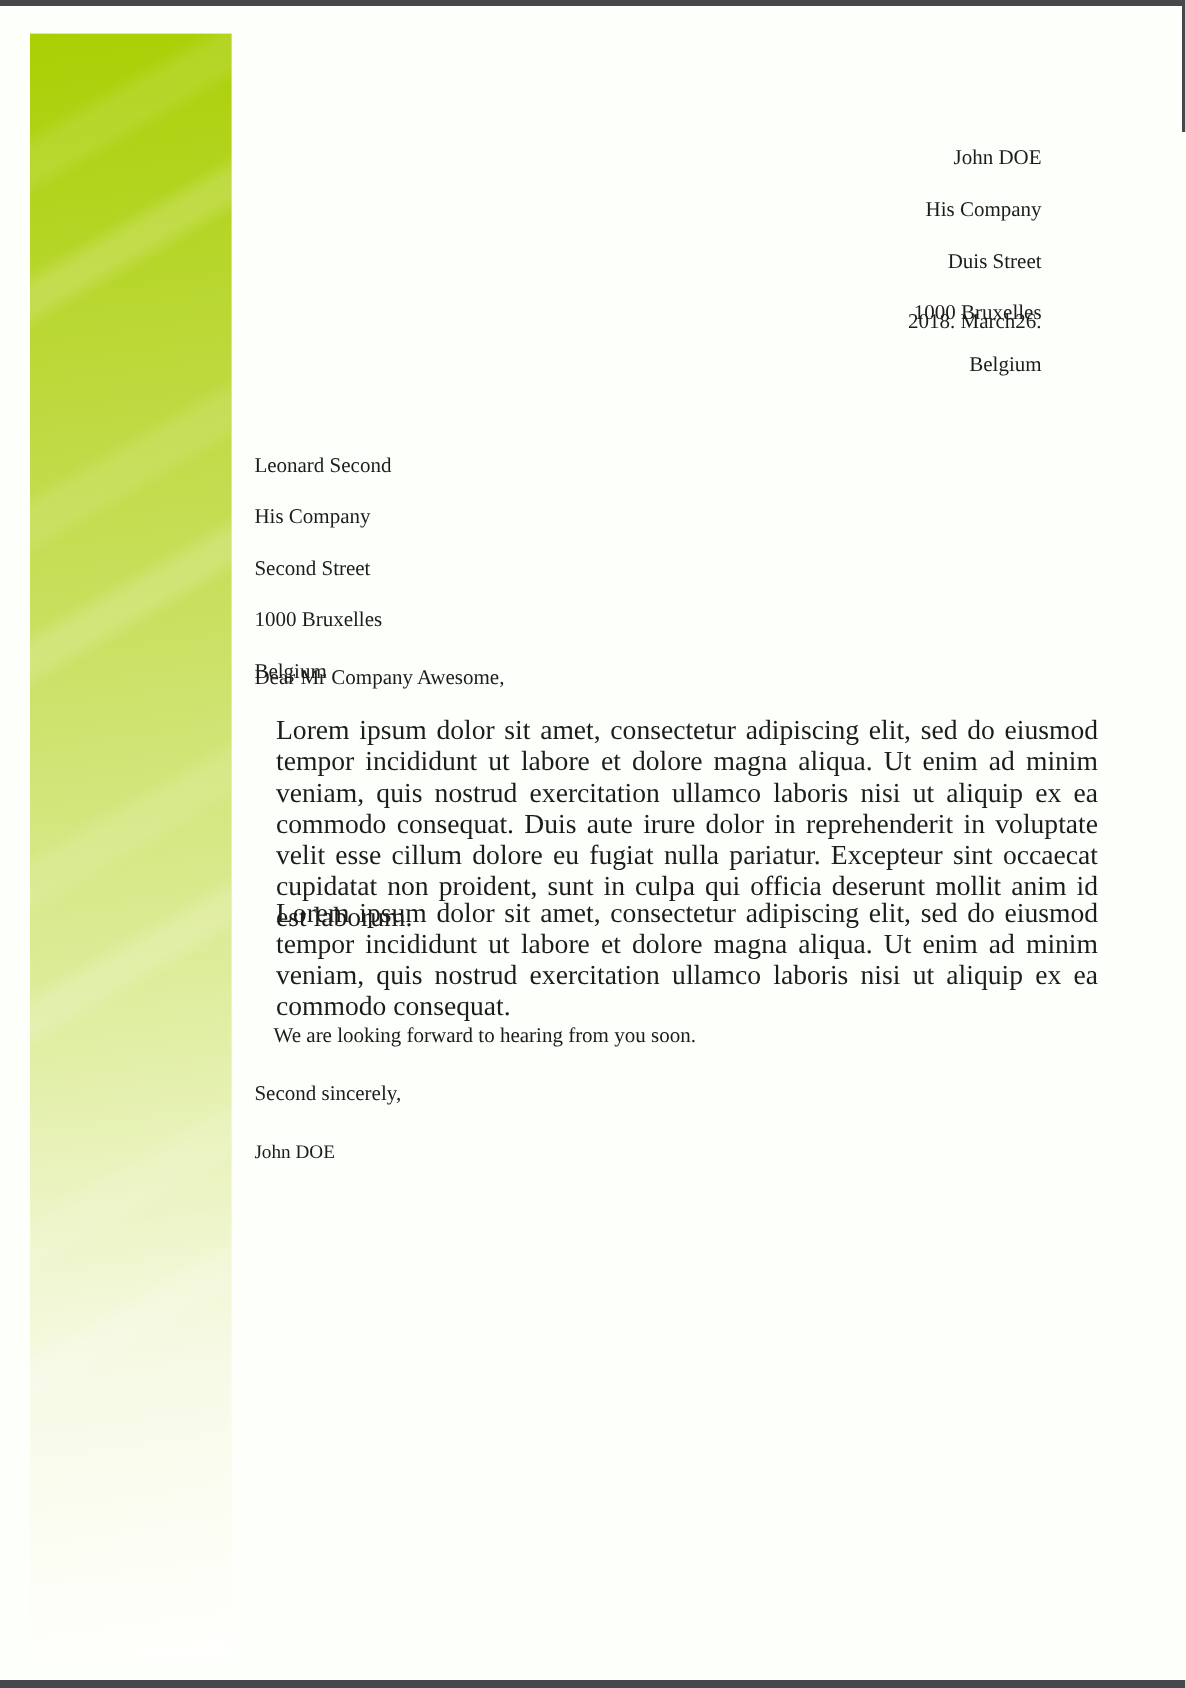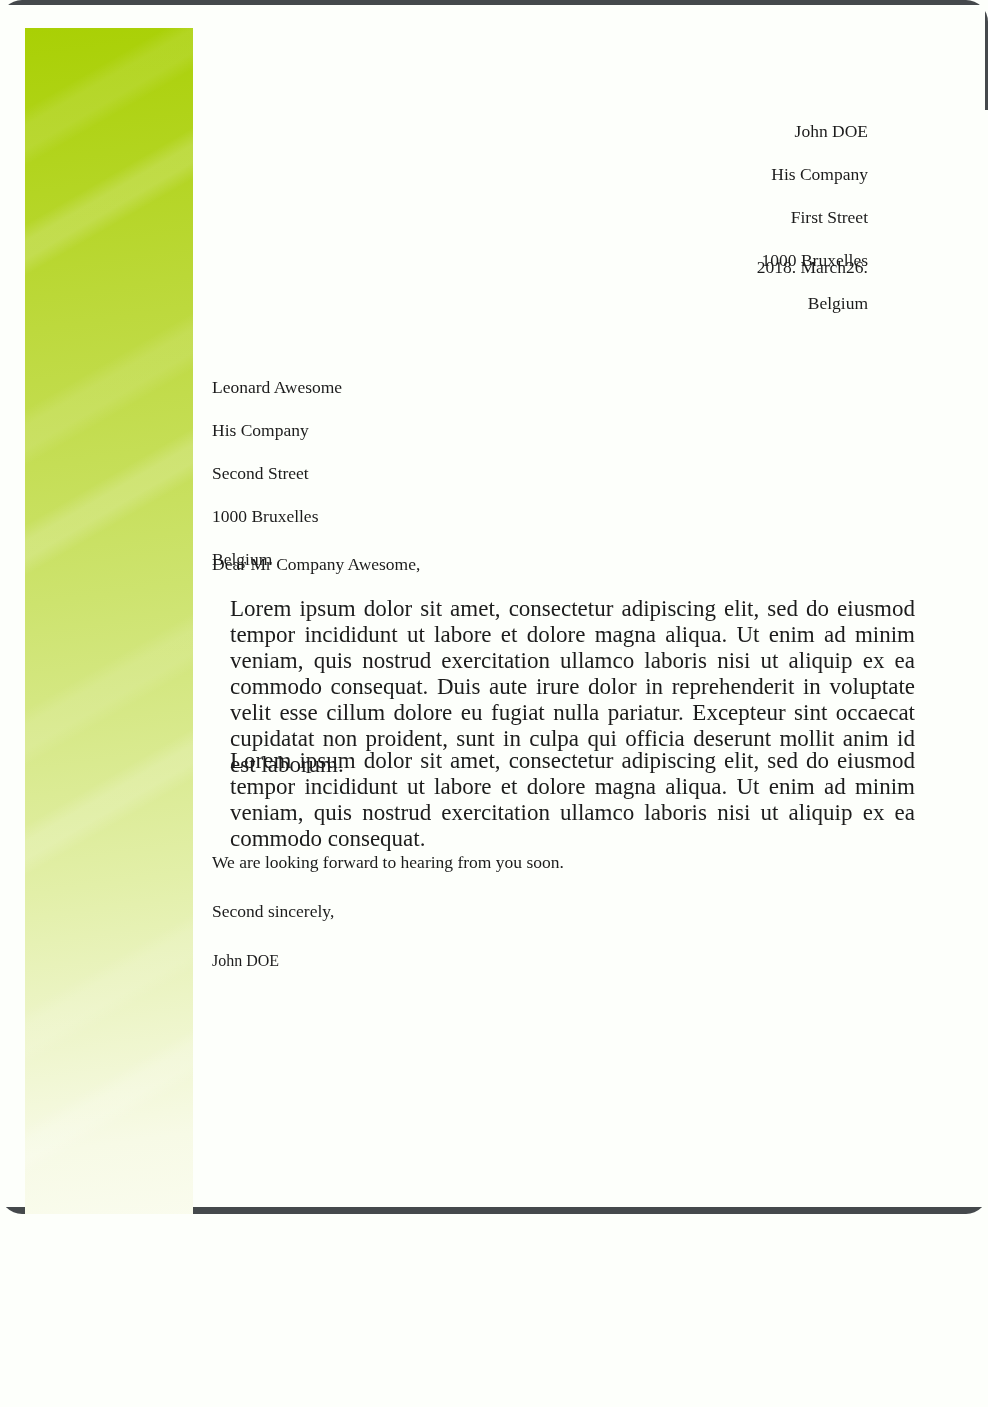--- a/index.html
+++ b/index.html
@@ -3,26 +3,25 @@
 <meta charset="utf-8">
 <style>
   html, body {
     margin: 0;
     padding: 0;
     background: #fdfffb;
   }
   .page {
     position: relative;
     width: 988px;
-    height: 1214px;
+    height: 1407px;
     background: #fdfffb;
     overflow: hidden;
     font-family: "Liberation Serif", "DejaVu Serif", serif;
     color: var(--text-color, #1c1c1c);
-    border-radius: 22px;
   }
   .frame-top {
     position: absolute;
     left: 0; top: 0;
     width: 100%; height: 5px;
     background: var(--frame-color, #45494c);
   }
   .frame-bottom {
     position: absolute;
     left: 0; bottom: 0;
@@ -58,21 +57,21 @@
   .paragraph {
     position: absolute;
     left: 230px;
     width: 685px;
     font-size: 23px;
     line-height: 26px;
     text-align: justify;
   }
   .para-1 { top: 596px; }
   .para-2 { top: 748px; }
-  .closing-line { top: 852px; left: 212px; }
+  .closing-line { top: 852px; left: 228px; }
   .valediction { top: 901px; left: 212px; }
   .signature {
     top: 950px; left: 212px;
     font-size: 16px;
   }
   .addr-line { display: block; }
 </style>
 </head>
 <body>
 
@@ -80,29 +79,29 @@
 
   <div class="frame-top"></div>
   <div class="frame-bottom"></div>
   <div class="scrollbar-thumb"></div>
 
   <div class="sidebar" style="background: repeating-linear-gradient(150deg, rgba(255, 255, 255, 0) 0px, rgba(255, 255, 255, 0) 70px, rgba(255, 255, 255, 0.1) 85px, rgba(255, 255, 255, 0.1) 105px, rgba(255, 255, 255, 0) 120px, rgba(255, 255, 255, 0) 170px, rgba(255, 255, 255, 0.16) 185px, rgba(255, 255, 255, 0.16) 200px, rgba(255, 255, 255, 0) 215px, rgba(255, 255, 255, 0) 260px), linear-gradient(172deg, rgb(169, 208, 4) 0%, rgb(189, 217, 61) 22%, rgb(205, 227, 110) 42%, rgb(226, 239, 168) 63%, rgb(247, 250, 230) 82%, rgb(255, 255, 253) 100%);"></div>
 
   <div class="block right-col sender">
     <span class="addr-line">John DOE</span>
     <span class="addr-line">His Company</span>
-    <span class="addr-line">First Street</span>
+    <span class="addr-line">Duis Street</span>
     <span class="addr-line">1000 Bruxelles</span>
     <span class="addr-line">Belgium</span>
   </div>
 
   <div class="block right-col date-line">2018. March26.</div>
 
   <div class="block recipient">
-    <span class="addr-line">Leonard Awesome</span>
+    <span class="addr-line">Leonard Second</span>
     <span class="addr-line">His Company</span>
     <span class="addr-line">Second Street</span>
     <span class="addr-line">1000 Bruxelles</span>
     <span class="addr-line">Belgium</span>
   </div>
 
   <div class="block salutation">Dear Mr Company Awesome,</div>
 
   <div class="paragraph para-1">Lorem ipsum dolor sit amet, consectetur adipiscing elit, sed do eiusmod tempor incididunt ut labore et dolore magna aliqua. Ut enim ad minim veniam, quis nostrud exercitation ullamco laboris nisi ut aliquip ex ea commodo consequat. Duis aute irure dolor in reprehenderit in voluptate velit esse cillum dolore eu fugiat nulla pariatur. Excepteur sint occaecat cupidatat non proident, sunt in culpa qui officia deserunt mollit anim id est laborum.</div>
 

